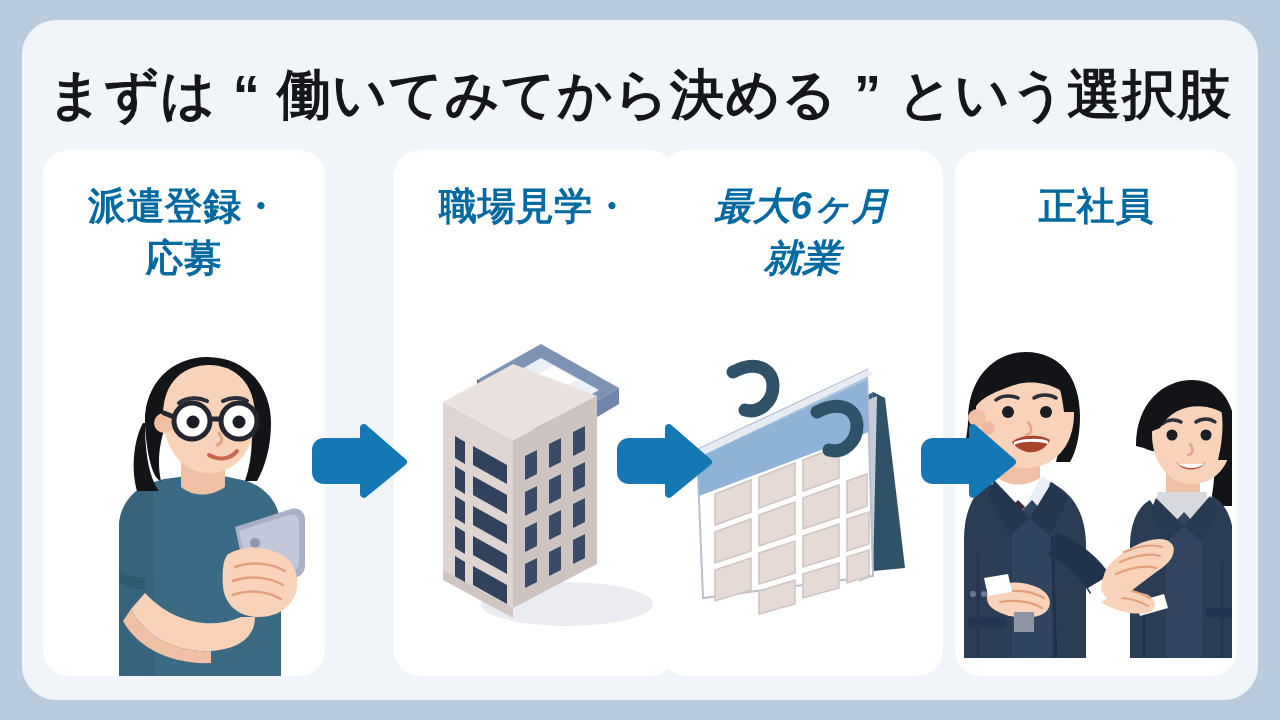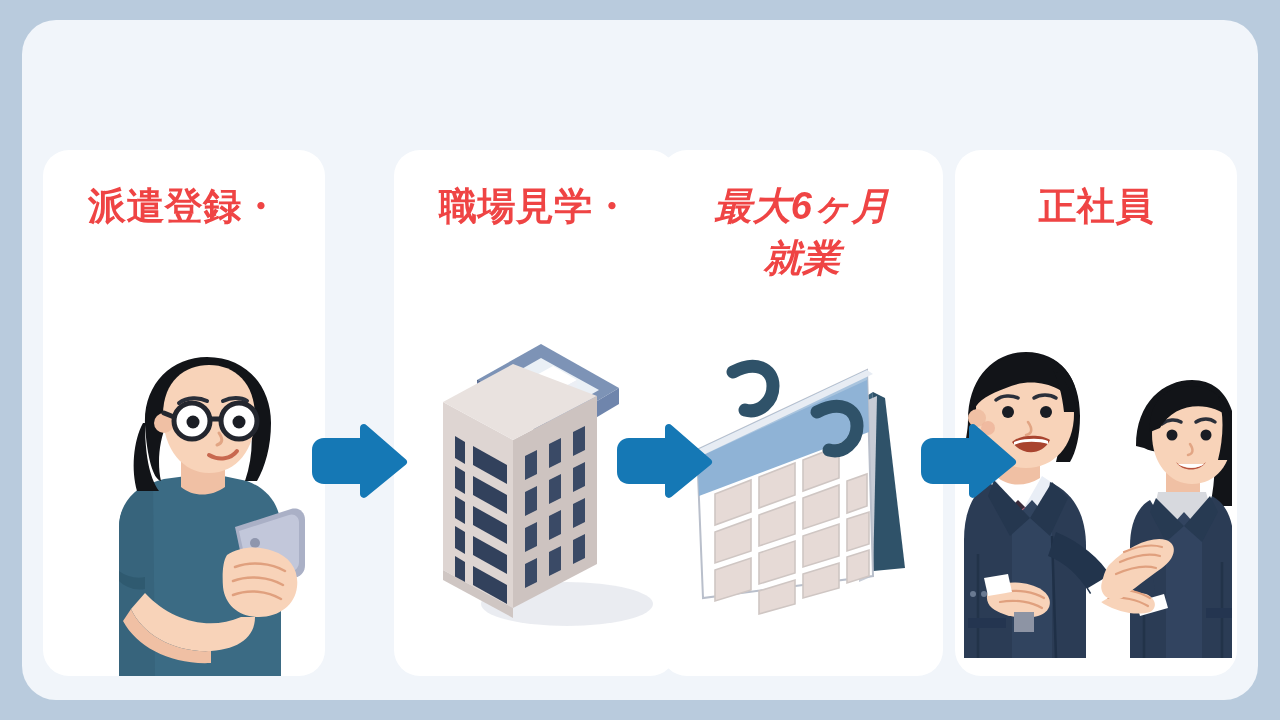--- a/index.html
+++ b/index.html
@@ -73,21 +73,21 @@
 
   .card-label {
     position: absolute;
     left: 0;
     top: 30px;
     width: 100%;
     text-align: center;
     font-size: 38px;
     line-height: 52px;
     font-weight: 700;
-    color: #ef4444;
+    color: #0369a1;
     letter-spacing: 0.01em;
   }
 
   .card-art {
     position: absolute;
     left: 0;
     bottom: 0px;
     width: 100%;
     height: 360px;
     display: flex;
@@ -108,26 +108,28 @@
   .arrow.a2 { left: 897px; }
   .arrow svg { display: block; width: 100%; height: 100%; }
 </style>
 </head>
 <body>
 
 <div id="infographic">
 
   <div class="panel">
 
+    <div class="headline">まずは “ 働いてみてから決める ” という選択肢</div>
 
     <div class="steps">
 
       <div class="card c0">
         <div class="card-label">
           <div>派遣登録・</div>
+          <div>応募</div>
         </div>
         <div class="card-art">
           <svg width="250" height="345" viewBox="0 0 250 345">
 
             <path d="M60 345 L60 196 C60 172 80 154 105 148 L150 142 L188 150 C210 158 222 176 222 198 L222 345 Z" fill="#3b6b84"></path>
             <path d="M60 345 L60 196 C60 174 74 158 94 150 L96 345 Z" fill="#37647c"></path>
 
             <path d="M60 240 C68 246 78 248 86 246 L86 258 C76 260 66 256 60 250 Z" fill="#2f5a70"></path>
 
             <path d="M122 122 L166 122 L166 156 C152 166 134 166 122 156 Z" fill="#f0c0a4"></path>

